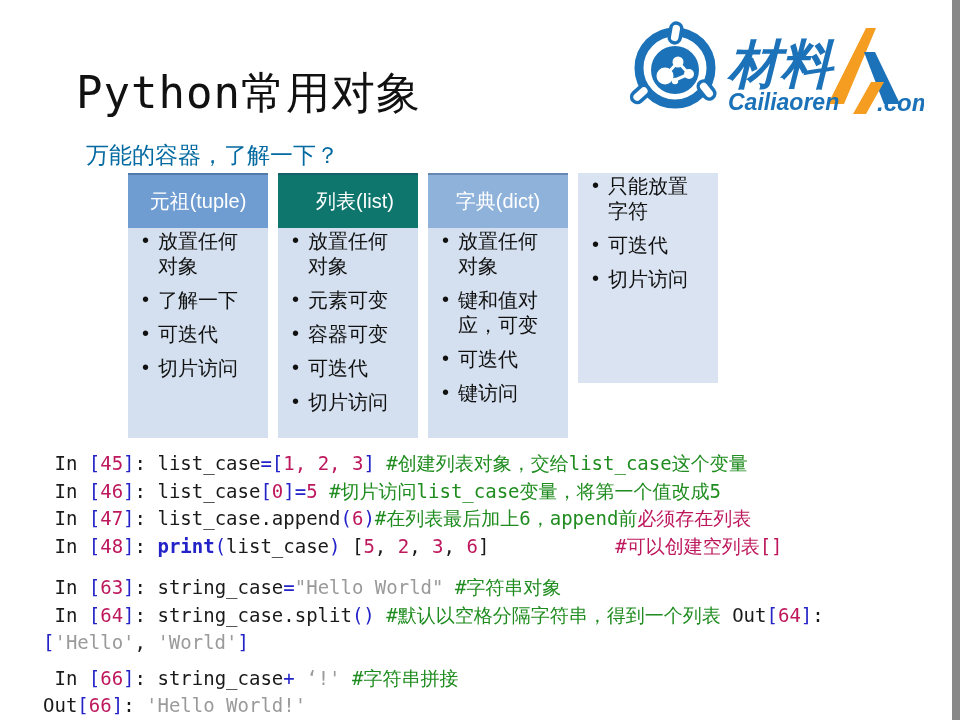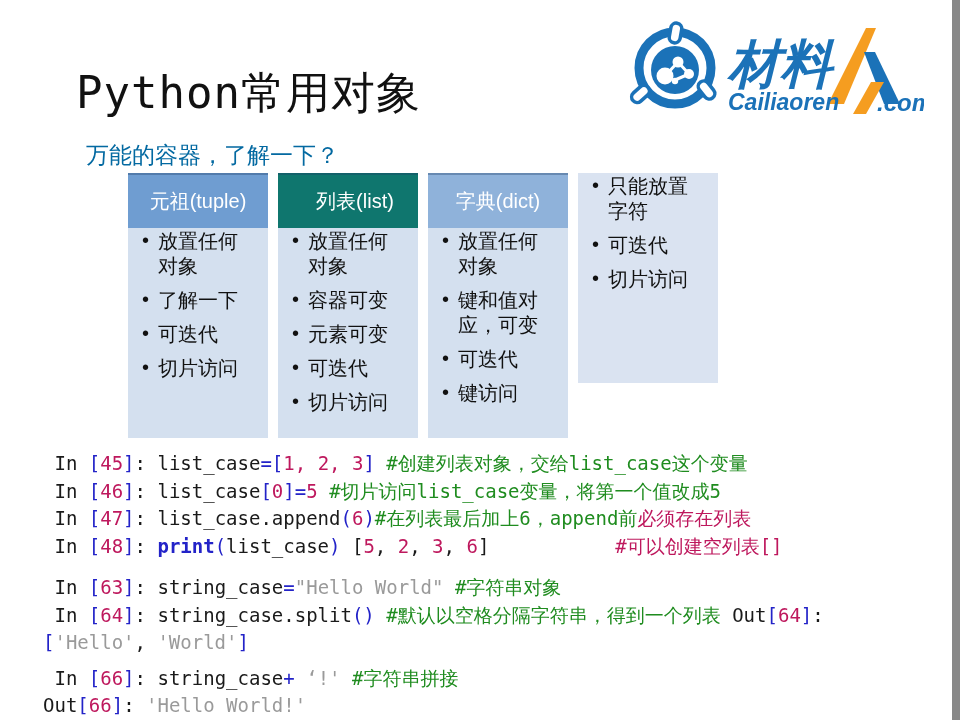--- a/index.html
+++ b/index.html
@@ -83,22 +83,22 @@
             <li>切片访问</li>
           </ul>
       </div>
     </div>
 
     <div class="column">
       <div class="col-header" style="background: #0f766e; padding-left: 14px;">列表(list)</div>
       <div class="col-body" style="background: rgb(212, 224, 239);">
         <ul>
             <li>放置任何对象</li>
+            <li>元素可变</li>
             <li>容器可变</li>
-            <li>元素可变</li>
             <li>可迭代</li>
             <li>切片访问</li>
           </ul>
       </div>
     </div>
 
     <div class="column">
       <div class="col-header" style="background: rgb(143, 178, 218);">字典(dict)</div>
       <div class="col-body" style="background: rgb(212, 224, 239);">
         <ul>

